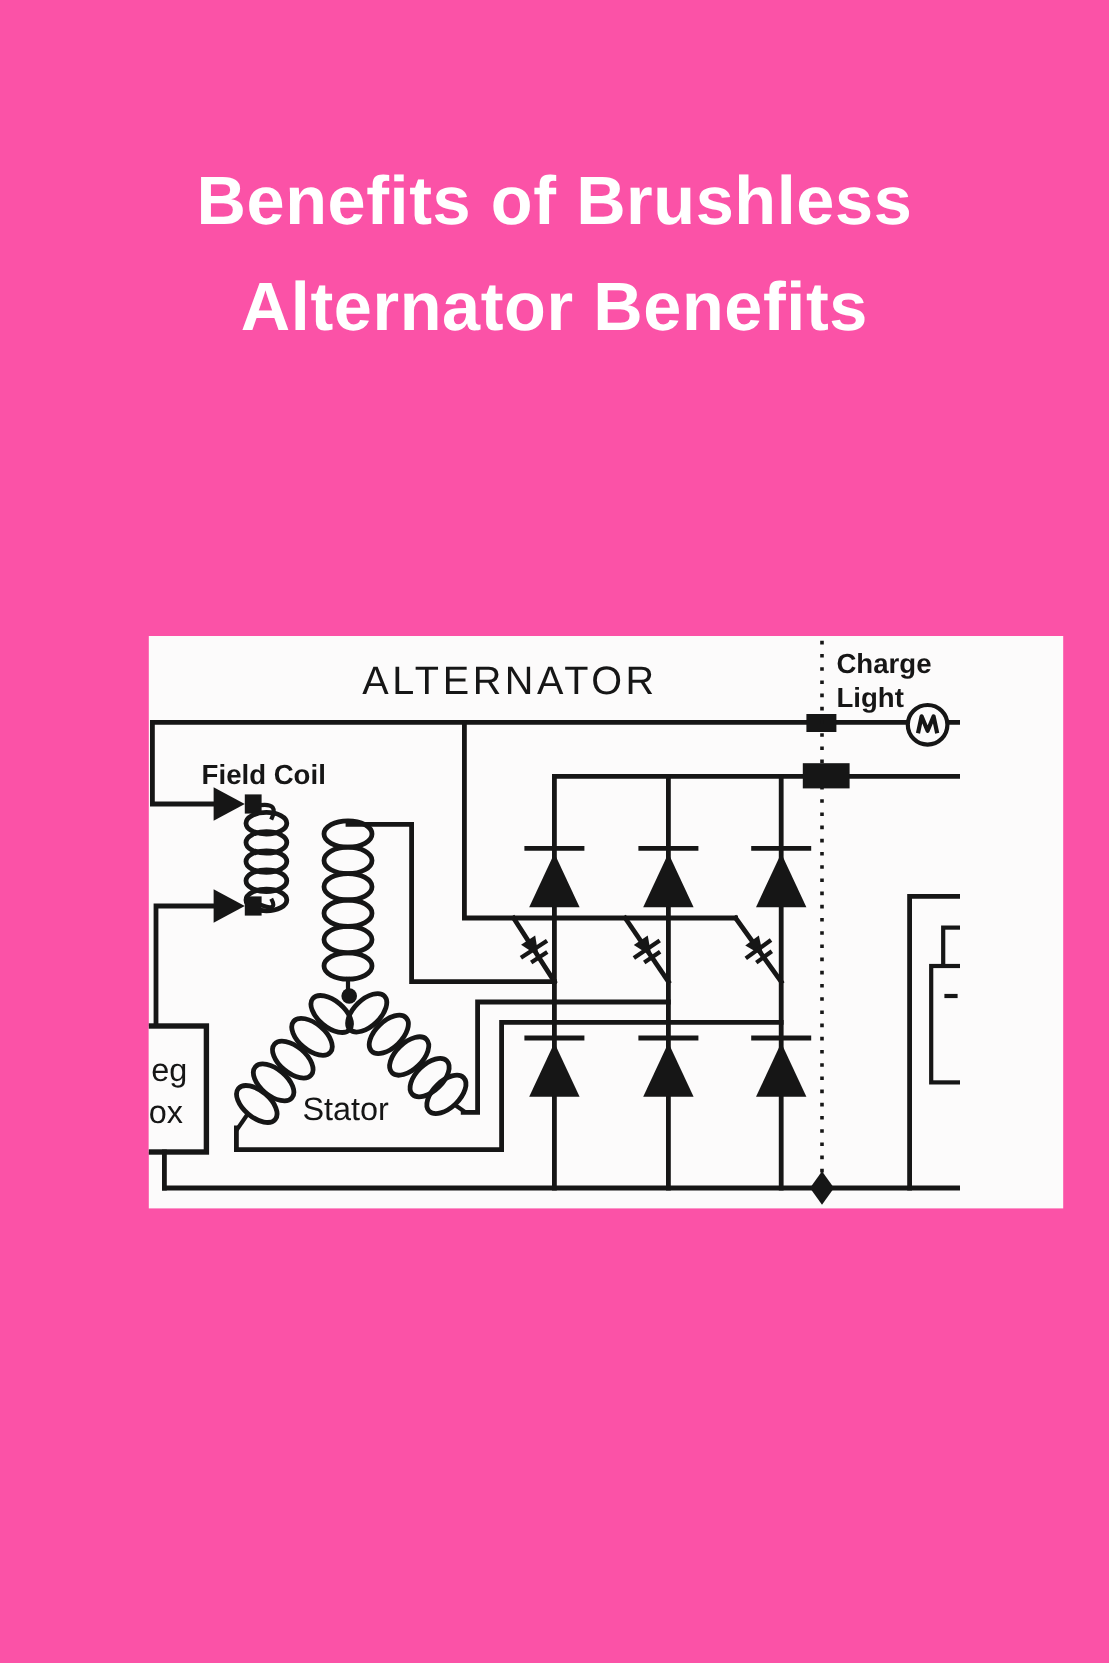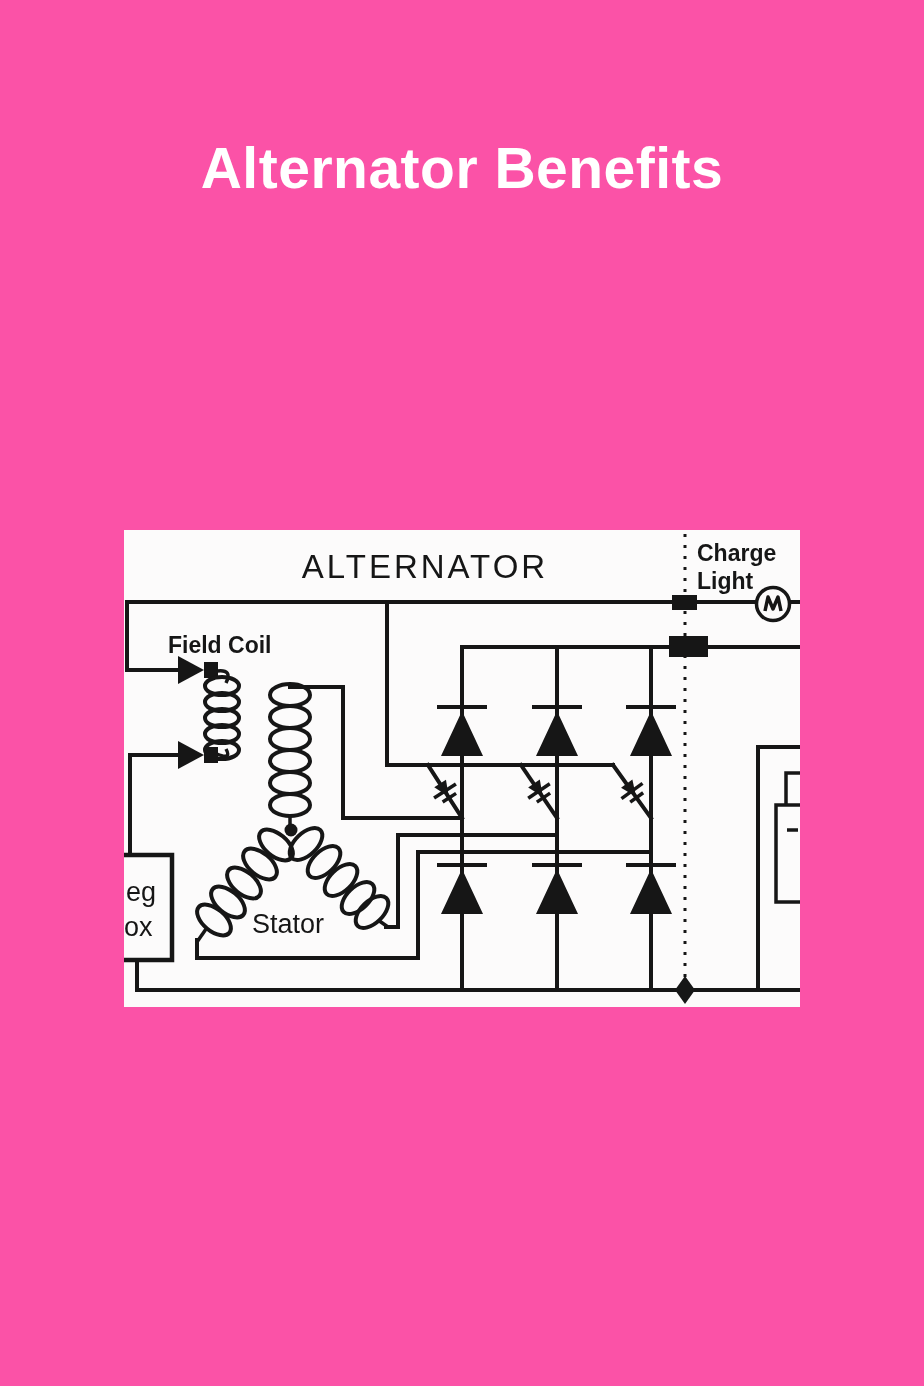--- a/index.html
+++ b/index.html
@@ -15,37 +15,38 @@
     text-align:center;
     color:#ffffff;
     font-weight:700;
     font-size:57px;
     line-height:88px;
     letter-spacing:.5px;
   }
   .pin-title span{display:block;}
   .diagram-wrap{
     position:absolute;left:124px;top:530px;
-    width:676px;height:477px;
+    width:762px;height:477px;
     background:#fcfbfb;
   }
   svg text{
     font-family:"Liberation Sans",sans-serif;
     fill:#161616;
   }
   .wire{stroke:#161616;stroke-width:4;fill:none;stroke-linecap:square;}
   .wire-thin{stroke:#161616;stroke-width:3.5;fill:none;}
   .coil{stroke:#161616;stroke-width:4;fill:none;}
   .solid{fill:#161616;stroke:none;}
   .hollow{fill:#fcfbfb;stroke:#161616;}
 </style>
 </head>
 <body>
 
 <h1 class="pin-title">
+  <span>Benefits of Brushless</span>
   <span>Alternator Benefits</span>
 </h1>
 
 <div class="diagram-wrap">
 <svg width="676" height="477" viewBox="0 0 676 477">
 
   <text x="301" y="48" font-size="33" text-anchor="middle" style="letter-spacing:3px">ALTERNATOR</text>
   <text x="573" y="31" font-size="23" font-weight="bold">Charge</text>
   <text x="573" y="59" font-size="23" font-weight="bold">Light</text>
   <text x="44" y="123" font-size="23" font-weight="bold">Field Coil</text>

